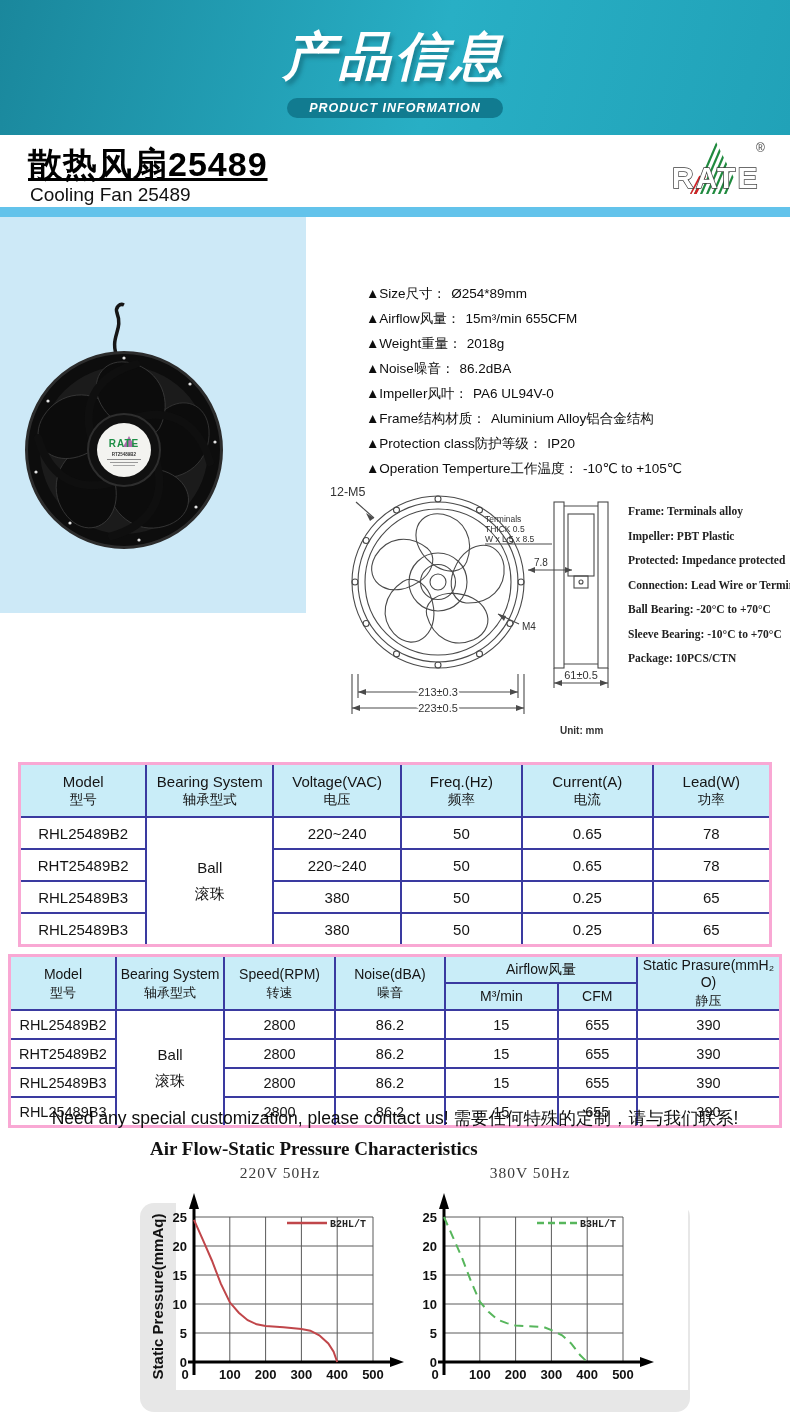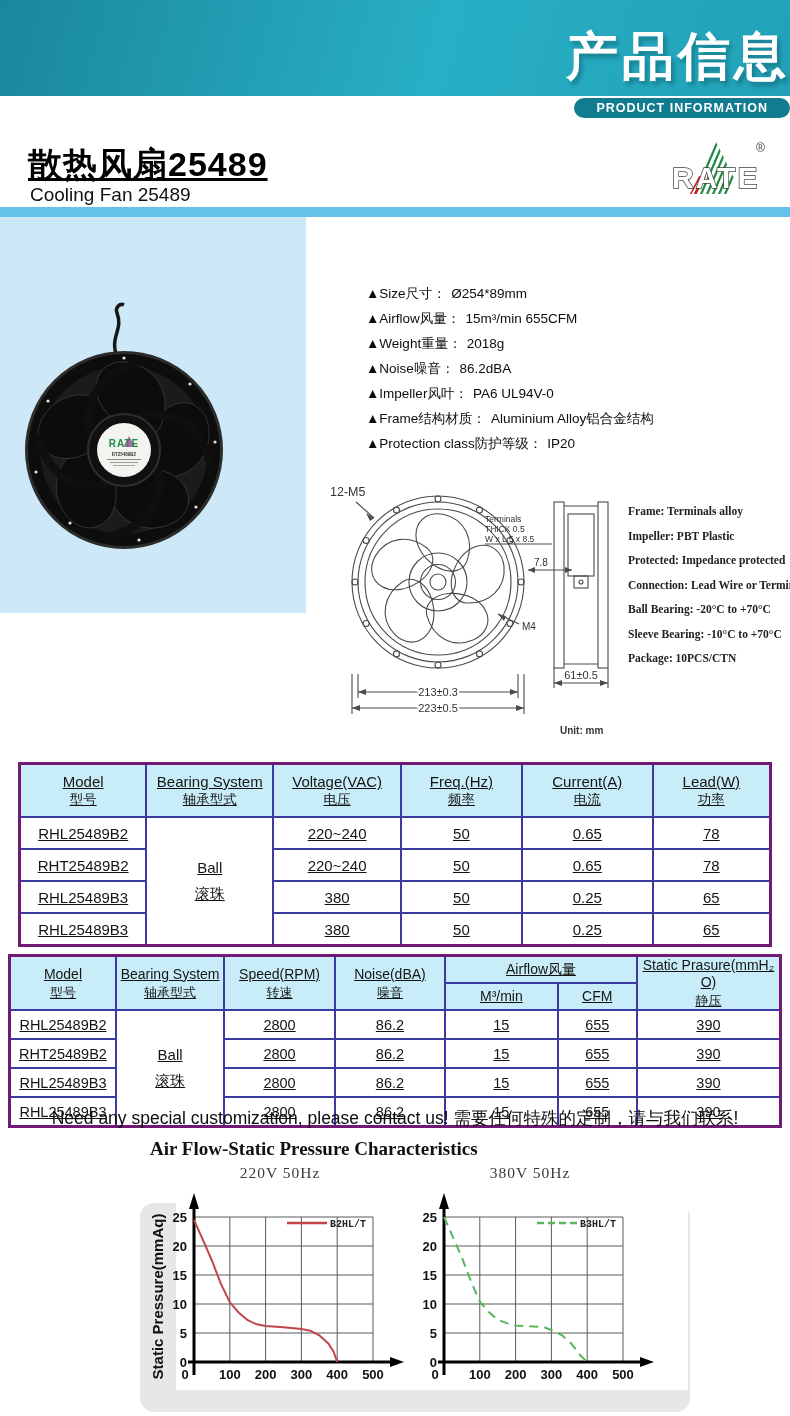--- a/index.html
+++ b/index.html
@@ -1,21 +1,21 @@
 <!DOCTYPE html>
 <html><head>
 <meta charset="utf-8">
 <style>
   html,body{margin:0;padding:0;background:#fff;}
   .page{position:relative;width:790px;height:1416px;background:#fff;overflow:hidden;
         font-family:"Liberation Sans","DejaVu Sans",sans-serif;color:#111;}
 
   
-  .banner{position:absolute;left:0;top:0;width:790px;height:96px;
-          background:linear-gradient(105deg,#1a879c 0%,#28afc5 55%,#21a2b8 100%);text-align:right;}
+  .banner{position:absolute;left:0;top:0;width:790px;height:135px;
+          background:linear-gradient(105deg,#1a879c 0%,#28afc5 55%,#21a2b8 100%);text-align:center;font-style:italic;}
   .banner-title{display:inline-block;margin-top:22px;font-size:52px;font-weight:bold;color:#fff;
           letter-spacing:4px;text-shadow:3px 4px 4px rgba(0,50,60,.35);}
   .banner-badge{display:inline-block;margin:6px auto 0;background:#117b90;color:#fff;
           font-size:12.5px;font-weight:bold;letter-spacing:1px;padding:3px 22px;border-radius:11px;}
 
   
   .cn-title{position:absolute;left:28px;top:142px;font-size:34px;font-weight:bold;color:#000;letter-spacing:1px;text-decoration:underline;}
   .en-title{position:absolute;left:30px;top:184px;font-size:19px;color:#111;}
   .logo{position:absolute;left:664px;top:136px;}
   .divider{position:absolute;left:0;top:207px;width:790px;height:10px;background:#63c3eb;}
@@ -31,21 +31,21 @@
   
   .drawing{position:absolute;left:322px;top:478px;}
   .drawing text{fill:#333;font-family:"Liberation Sans","DejaVu Sans",sans-serif;}
   .dimtxt{paint-order:stroke;stroke:#fff;stroke-width:4px;font-size:11px;fill:#222;}
   .notes{position:absolute;left:628px;top:506px;width:162px;}
   .notes p{margin:0 0 13px 0;font-family:"Liberation Serif","DejaVu Serif",serif;
            font-size:11.5px;font-weight:600;color:#222;line-height:11.5px;white-space:nowrap;}
 
   
   table{border-collapse:collapse;table-layout:fixed;background:#fff;}
-  .spec-table{position:absolute;border:3px solid #701a75;text-decoration:underline;}
+  .spec-table{position:absolute;border:3px solid #f9a8d4;}
   .spec-table th,.spec-table td{border:2px solid #3a3aa0;text-align:center;vertical-align:middle;
            padding:0;color:#151515;overflow:hidden;}
   .spec-table th{background:#c9edf8;font-weight:400;}
   .h-en{font-size:15px;line-height:17px;}
   .h-cn{font-size:13.5px;line-height:16px;margin-top:2px;}
   .t1{left:18px;top:762px;width:754px;}
   .t1 th{height:51px;}
   .t1 td{height:30px;font-size:15px;}
   .t2{left:8px;top:954px;width:774px;}
   .t2 .h-en{font-size:14px;}
@@ -157,20 +157,21 @@
   </div>
 
   <div class="specs">
     <div class="spec"><span>▲Size尺寸：</span><span class="v">Ø254*89mm</span></div>
     <div class="spec"><span>▲Airflow风量：</span><span class="v">15m³/min  655CFM</span></div>
     <div class="spec"><span>▲Weight重量：</span><span class="v">2018g</span></div>
     <div class="spec"><span>▲Noise噪音：</span><span class="v">86.2dBA</span></div>
     <div class="spec"><span>▲Impeller风叶：</span><span class="v">PA6 UL94V-0</span></div>
     <div class="spec"><span>▲Frame结构材质：</span><span class="v">Aluminium Alloy铝合金结构</span></div>
     <div class="spec"><span>▲Protection class防护等级：</span><span class="v">IP20</span></div>
+    <div class="spec"><span>▲Operation Temperture工作温度：</span><span class="v">-10℃ to +105℃</span></div>
   </div>
 
   <svg class="drawing" width="310" height="270" viewBox="0 0 310 270">
     <g fill="none" stroke="#4a4a4a" stroke-width="1.1">
       <circle cx="116" cy="104" r="86"></circle>
       <circle cx="116" cy="104" r="80"></circle>
       <circle cx="116" cy="104" r="73"></circle>
       <g transform="translate(116,104)">
         <path d="M 14 -6 C 24 -44 62 -46 66 -16 C 68 6 52 22 28 21 C 17 20 11 8 14 -6 Z"></path>
         <path d="M 14 -6 C 24 -44 62 -46 66 -16 C 68 6 52 22 28 21 C 17 20 11 8 14 -6 Z" transform="rotate(72)"></path>

